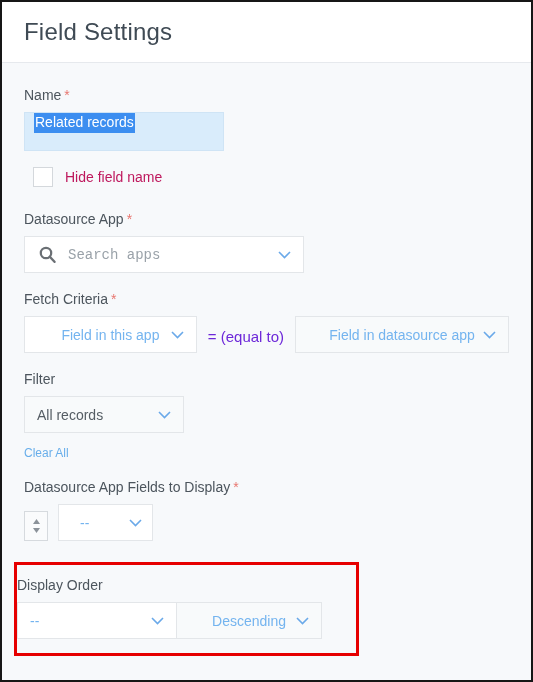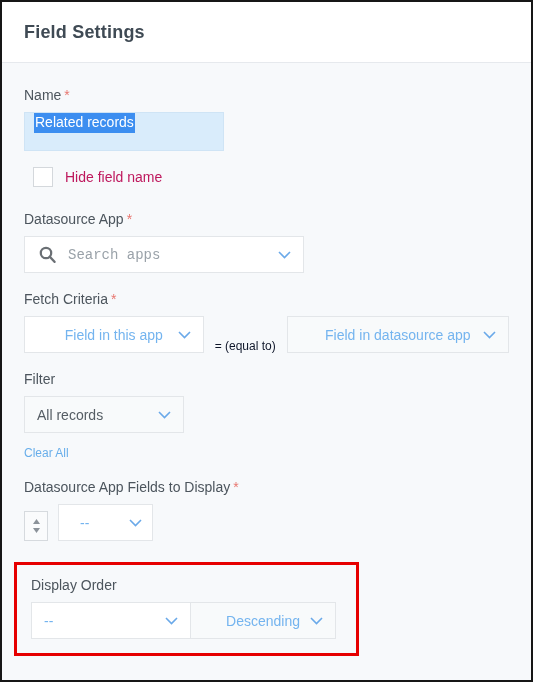--- a/index.html
+++ b/index.html
@@ -24,23 +24,23 @@
   .header {
     height: 61px;
     background: #ffffff;
     border-bottom: 1px solid #e6e9ed;
     box-sizing: border-box;
     display: flex;
     align-items: center;
     padding-left: 22px;
   }
   .header-title {
-    font-size: 18px;
+    font-size: 24px;
     color: #3f4a54;
-    font-weight: 700;
+    font-weight: 400;
     letter-spacing: 0.2px;
   }
   
   .body {
     padding: 24px 22px 0 22px;
     background: #f7f9fb;
     height: calc(100% - 62px);
     box-sizing: border-box;
   }
   .field-label {
@@ -132,23 +132,23 @@
     height: 17px;
     margin-right: 12px;
     flex: 0 0 auto;
   }
   
   .fc-left {
     width: 185px;
     justify-content: center;
   }
   .fc-eq {
-    font-size: 12px;
-    color: #0f172a;
-    margin: 0 11px;
+    font-size: 15px;
+    color: #6d28d9;
+    margin: 8px 11px;
     white-space: nowrap;
   }
   .fc-right {
     width: 229px;
     justify-content: center;
   }
   
   .filter-sel {
     width: 160px;
     padding-left: 12px;
@@ -179,21 +179,21 @@
   .disp-sel {
     width: 95px;
     justify-content: flex-start;
     padding-left: 21px;
   }
   .disp-sel .chev { right: 10px; }
   
   .highlight-box {
     border: 3px solid #e60000;
     box-sizing: border-box;
-    padding: 12px 0 14px 14px;
+    padding: 12px 0 14px 0;
     margin-top: 21px;
     margin-left: -10px;
     width: 345px;
   }
   .do-left {
     width: 160px;
     padding-left: 12px;
   }
   .do-right {
     width: 145px;

